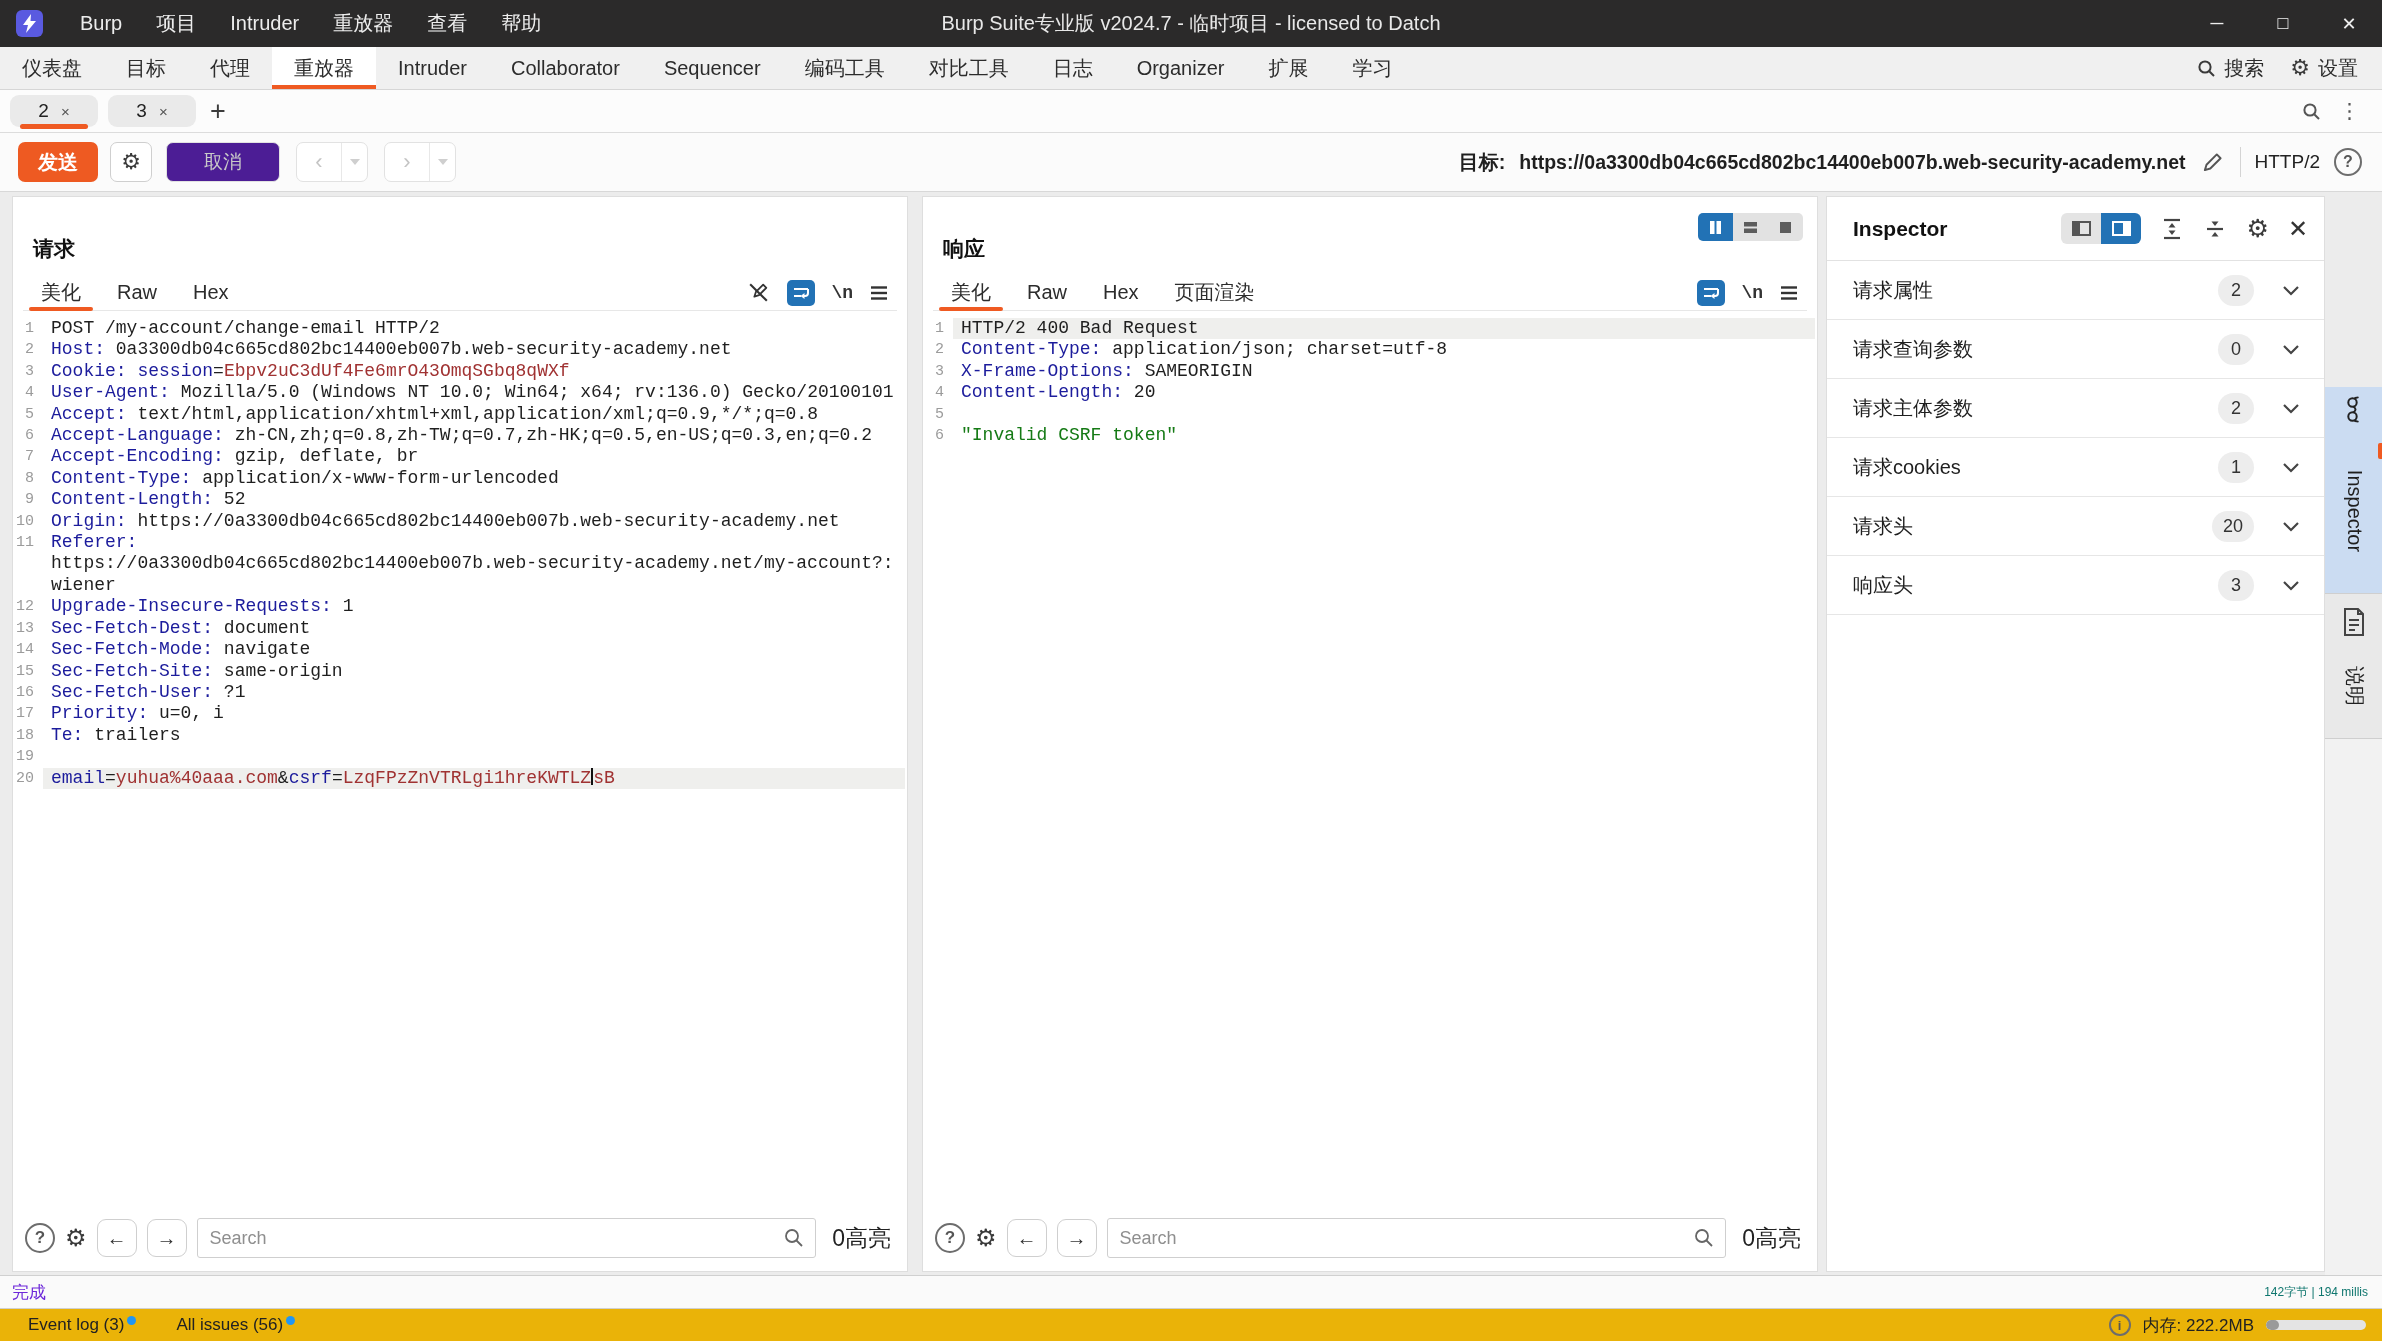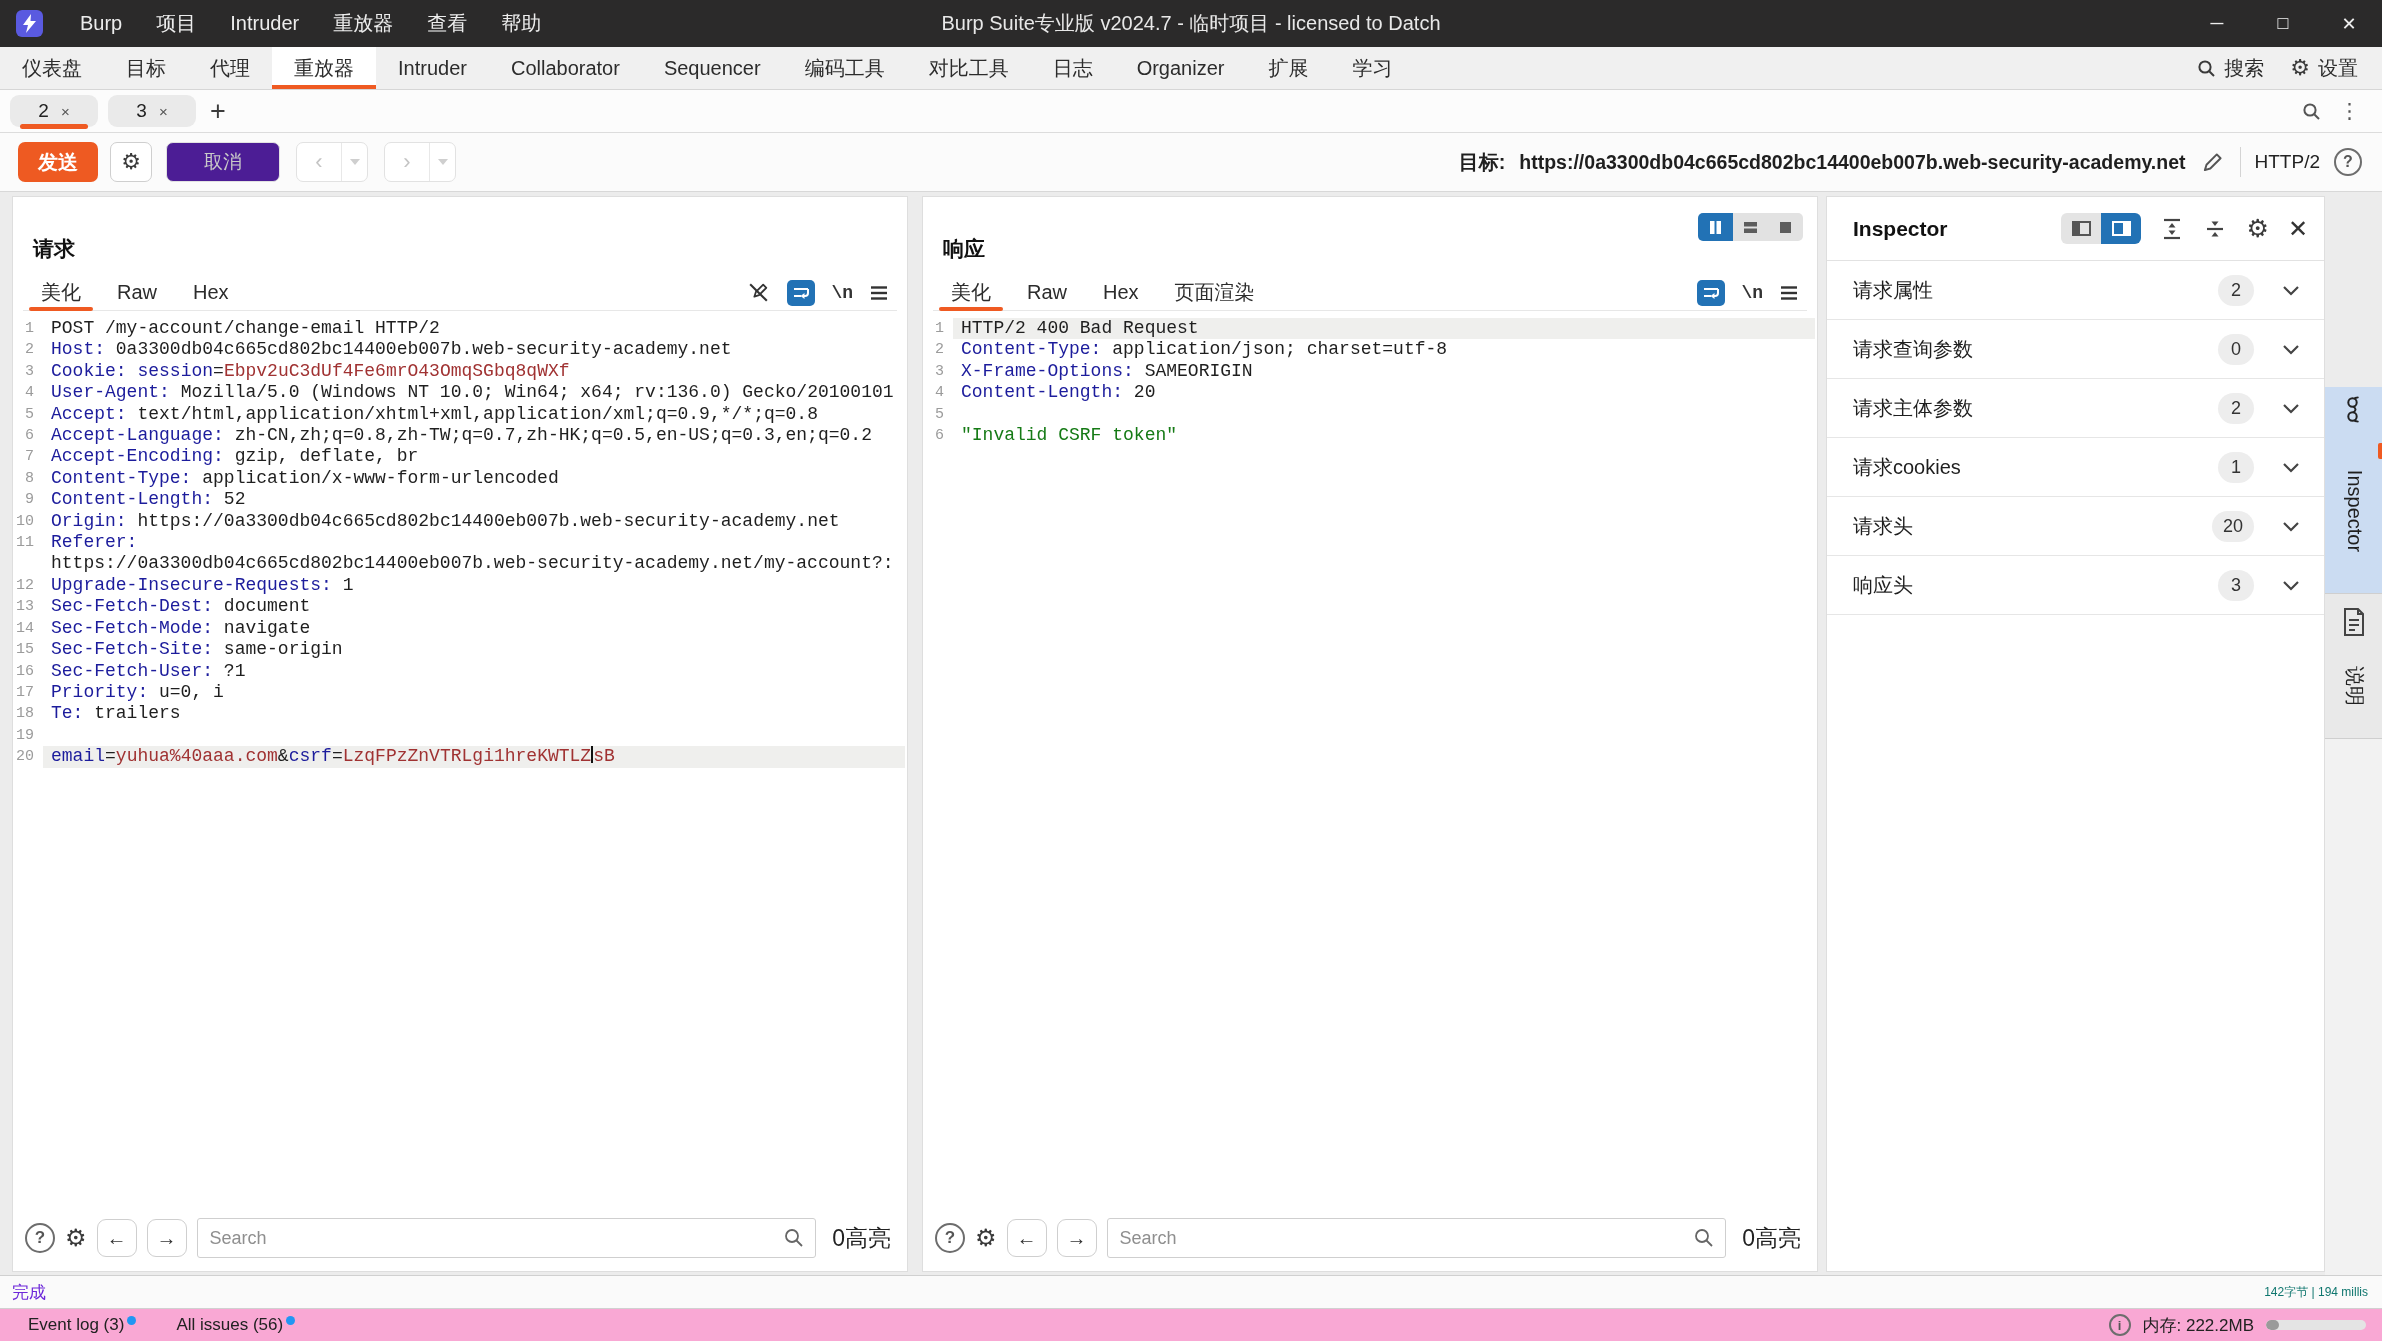--- a/index.html
+++ b/index.html
@@ -111,21 +111,21 @@
   .strip-note { height:145px; background:#e9e9e9; }
   .strip-icon { position:absolute; left:50%; top:14px; transform:translateX(-50%) rotate(90deg); }
   .strip-icon.upright { transform:translateX(-50%); }
   .vlabel { position:absolute; left:50%; top:0; transform:translate(-50%,-50%) rotate(90deg); transform-origin:center; font-size:20px; color:#1f1f1f; white-space:nowrap; }
   .orange-mark { position:absolute; right:0; top:56px; width:4px; height:16px; background:#ef5a22; border-radius:2px 0 0 2px; }
 
   
   .statusbar { position:absolute; left:0; top:1275px; width:2382px; height:33px; background:#fafafa; border-top:1px solid #d0d0d0; display:flex; align-items:center; }
   .status-left { font-size:17px; color:#6d28d9; padding-left:12px; }
   .status-right { margin-left:auto; font-size:12px; color:#0f766e; padding-right:14px; }
-  .bottombar { position:absolute; left:0; top:1308px; width:2382px; height:33px; background:#f9a8d4; border-top:1px solid #d0d0d0; display:flex; align-items:center; }
+  .bottombar { position:absolute; left:0; top:1308px; width:2382px; height:33px; background:#eab308; border-top:1px solid #d0d0d0; display:flex; align-items:center; }
   .bb-item { display:flex; align-items:flex-start; font-size:17px; color:#222; margin-left:28px; }
   .blue-dot { width:9px; height:9px; border-radius:50%; background:#2196f3; margin-left:3px; margin-top:1px; }
   .bb-right { margin-left:auto; display:flex; align-items:center; gap:12px; padding-right:16px; }
   .info-circle { width:22px; height:22px; border-radius:50%; border:2px solid #6d6d6d; color:#555; font-size:13px; font-weight:bold; display:flex; align-items:center; justify-content:center; }
   .mem-label { font-size:17px; color:#222; }
   .mem-bar { width:100px; height:10px; border-radius:5px; background:#e4e4e4; overflow:hidden; }
   .mem-fill { width:13px; height:10px; border-radius:5px; background:#9a9a9a; }
 
   svg { display:block; }
 </style>
@@ -308,20 +308,24 @@
           <div class="gut">10</div>
           <div class="rtext"><span class="c-h">Origin:</span><span class="c-t"> https://0a3300db04c665cd802bc14400eb007b.web-security-academy.net</span></div>
         </div>
         <div class="erow">
           <div class="gut">11</div>
           <div class="rtext"><span class="c-h">Referer:</span></div>
         </div>
         <div class="erow">
           <div class="gut"></div>
           <div class="rtext"><span class="c-t">https://0a3300db04c665cd802bc14400eb007b.web-security-academy.net/my-account?:</span></div>
+        </div>
+        <div class="erow">
+          <div class="gut"></div>
+          <div class="rtext"><span class="c-t">wiener</span></div>
         </div>
         <div class="erow">
           <div class="gut">12</div>
           <div class="rtext"><span class="c-h">Upgrade-Insecure-Requests:</span><span class="c-t"> 1</span></div>
         </div>
         <div class="erow">
           <div class="gut">13</div>
           <div class="rtext"><span class="c-h">Sec-Fetch-Dest:</span><span class="c-t"> document</span></div>
         </div>
         <div class="erow">

